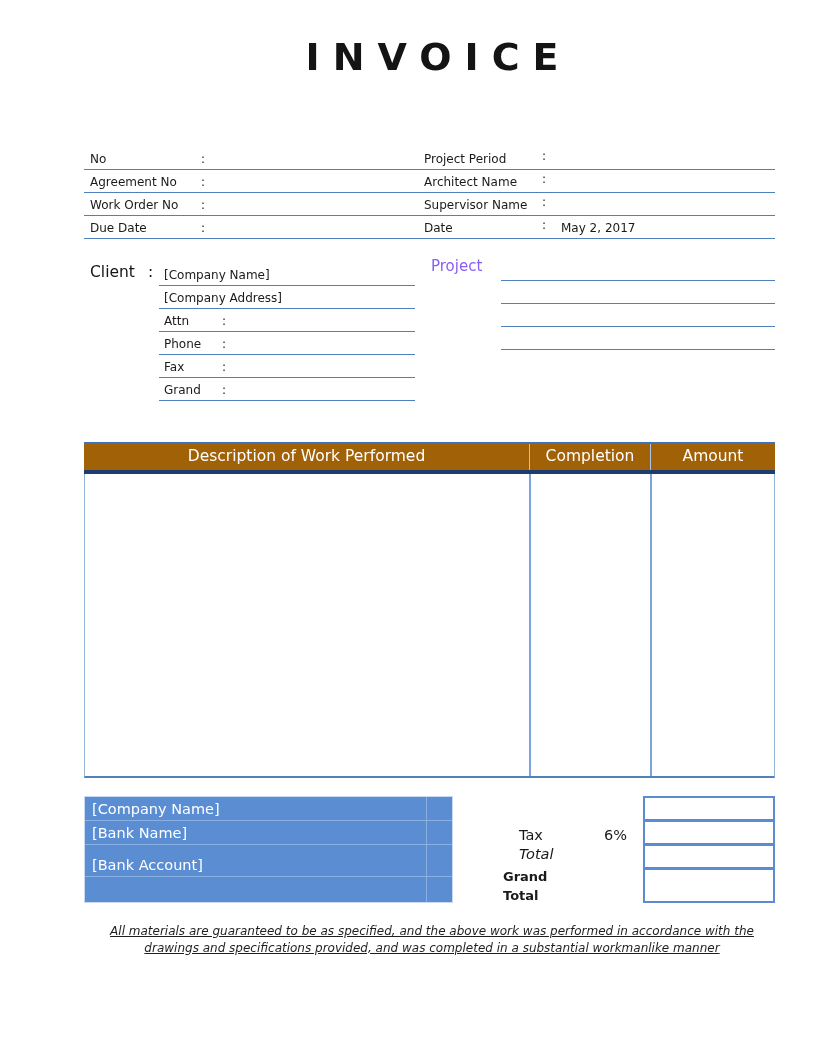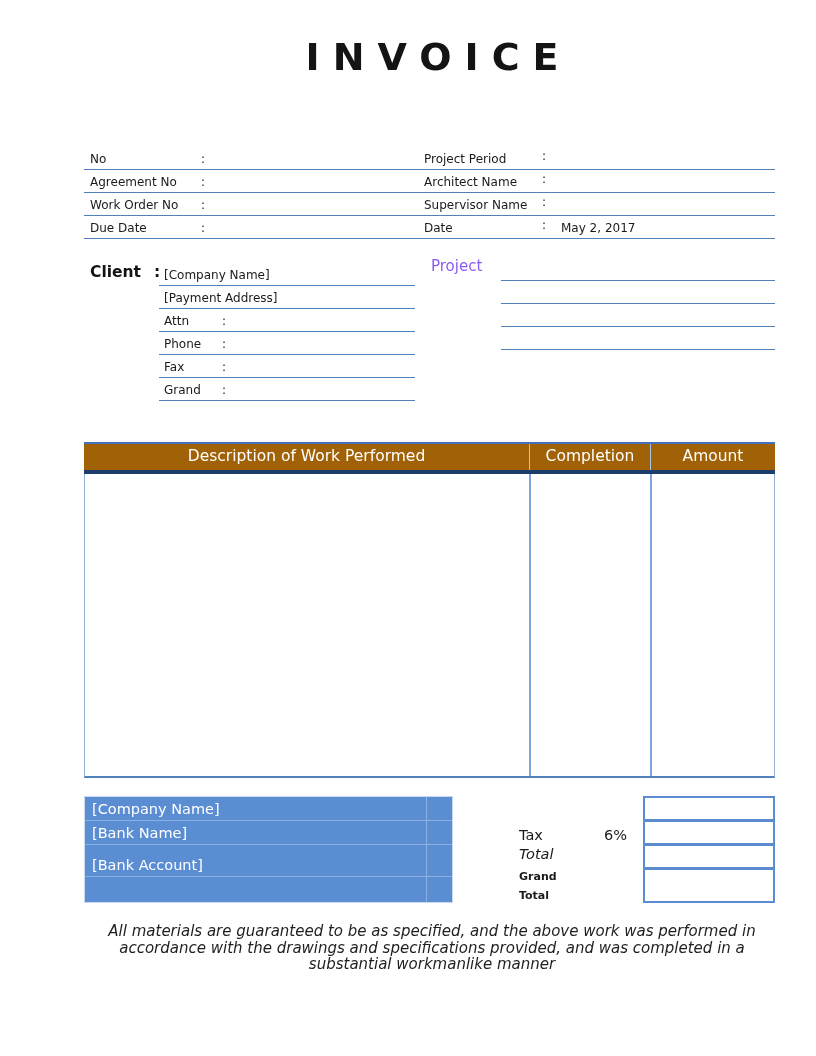--- a/index.html
+++ b/index.html
@@ -28,21 +28,21 @@
   .meta-row span { position: absolute; top: 5px; font-size: 12px; color: #1a1a1a; white-space: nowrap; }
   .m-label  { left: 6px; }
   .m-colon  { left: 117px; }
   .m-rlabel { left: 340px; }
   .m-rcolon { left: 458px; top: 2px !important; }
   .m-value  { left: 477px; color: #7f7f7f; }
   .m-blank-l { position: absolute; left: 130px; top: 0; width: 200px; height: 22px; }
   .m-blank-r { position: absolute; left: 470px; top: 0; width: 220px; height: 22px; }
 
   
-  .client-head { position: absolute; left: 66px; top: 263px; font-size: 15.5px; font-weight: 700; color: #141414; }
+  .client-head { position: absolute; left: 66px; top: 263px; font-size: 15.5px; font-weight: 400; color: #141414; }
   .client-head .c-colon { margin-left: 13px; }
   .client-rows { position: absolute; left: 135px; top: 263px; width: 256px; }
   .client-row { position: relative; height: 23px; border-bottom: 1px solid #4f81bd; }
   .client-row span { position: absolute; top: 5px; font-size: 12px; white-space: nowrap; }
   .c-text  { left: 5px; }
   .c-rcolon { left: 63px; }
 
   
   .project-head { position: absolute; left: 407px; top: 257px; font-size: 15px; font-weight: 400; color: #8b5cf6; }
   .project-rows { position: absolute; left: 477px; top: 258px; width: 274px; }
@@ -89,36 +89,36 @@
     position: absolute; left: 7px; bottom: 3px;
     color: #ffffff; font-size: 14.5px; white-space: nowrap;
   }
   .pay-div { position: absolute; top: 0; bottom: 0; left: 341px; width: 1px; background: #8ab0e4; }
 
   
   .tot-label { position: absolute; font-size: 14.5px; color: #1a1a1a; }
   .lbl-total { left: 495px; top: 846px; font-style: italic; }
   .lbl-tax   { left: 495px; top: 827px; }
   .lbl-rate  { left: 580px; top: 827px; }
-  .lbl-grand { left: 495px; top: 867px; font-weight: 700; font-size: 11px; width: 60px; line-height: 19px; }
+  .lbl-grand { left: 479px; top: 867px; font-weight: 700; font-size: 13px; width: 60px; line-height: 19px; }
   .tot-box {
     position: absolute; left: 619px; width: 132px; background: #fff;
     border: 2px solid #5b8bd0;
   }
   .box-total { top: 796px; height: 25px; }
   .box-tax   { top: 820px; height: 25px; }
   .box-blank { top: 844px; height: 25px; }
   .box-grand { top: 868px; height: 35px; }
   .tot-box span { display:block; font-size: 13px; padding: 3px 6px; text-align: right; }
 
   
   .footer-note {
     position: absolute; left: 68px; top: 923px; width: 680px;
-    text-align: center; font-style: italic; font-size: 15px;
-    line-height: 16.5px; color: #1f1f1f;
+    text-align: center; font-style: italic; font-size: 12px;
+    line-height: 16.5px; color: #1f1f1f; text-decoration: underline;
   }
 </style>
 </head>
 <body>
 
 <div class="page">
 
   <div class="title">INVOICE</div>
 
   <div class="meta">
@@ -157,21 +157,21 @@
   </div>
 
   <div class="client-head">
     <span>Client</span><span class="c-colon">:</span>
   </div>
   <div class="client-rows">
     <div class="client-row">
       <span class="c-text">[Company Name]</span>
     </div>
     <div class="client-row">
-      <span class="c-text">[Payment Address]</span>
+      <span class="c-text">[Company Address]</span>
     </div>
     <div class="client-row">
       <span class="c-text">Attn</span>
       <span class="c-rcolon">:</span>
     </div>
     <div class="client-row">
       <span class="c-text">Phone</span>
       <span class="c-rcolon">:</span>
     </div>
     <div class="client-row">

